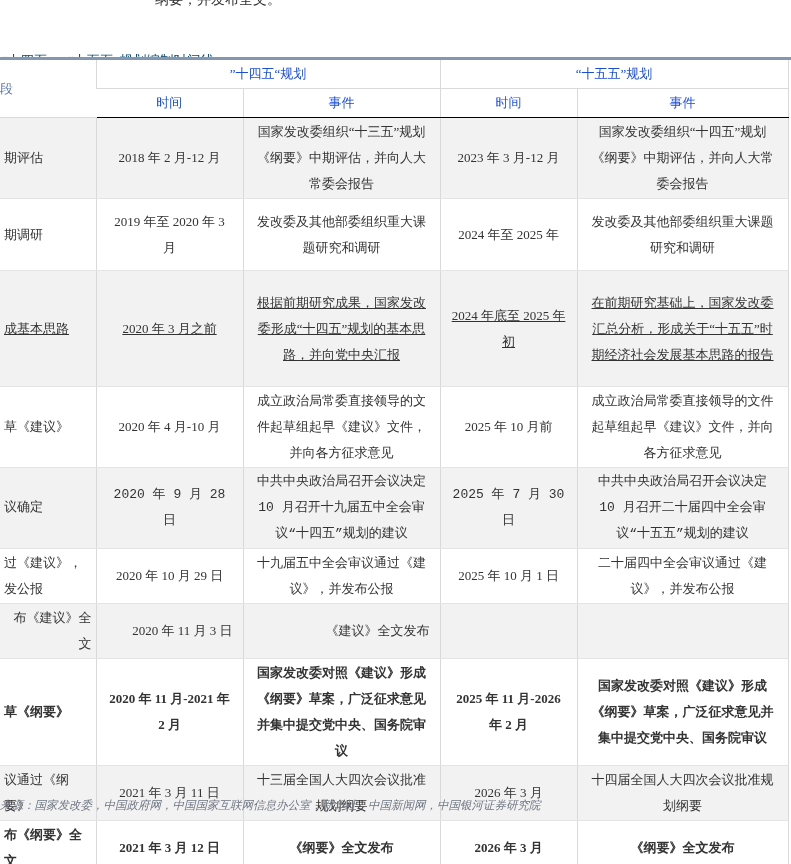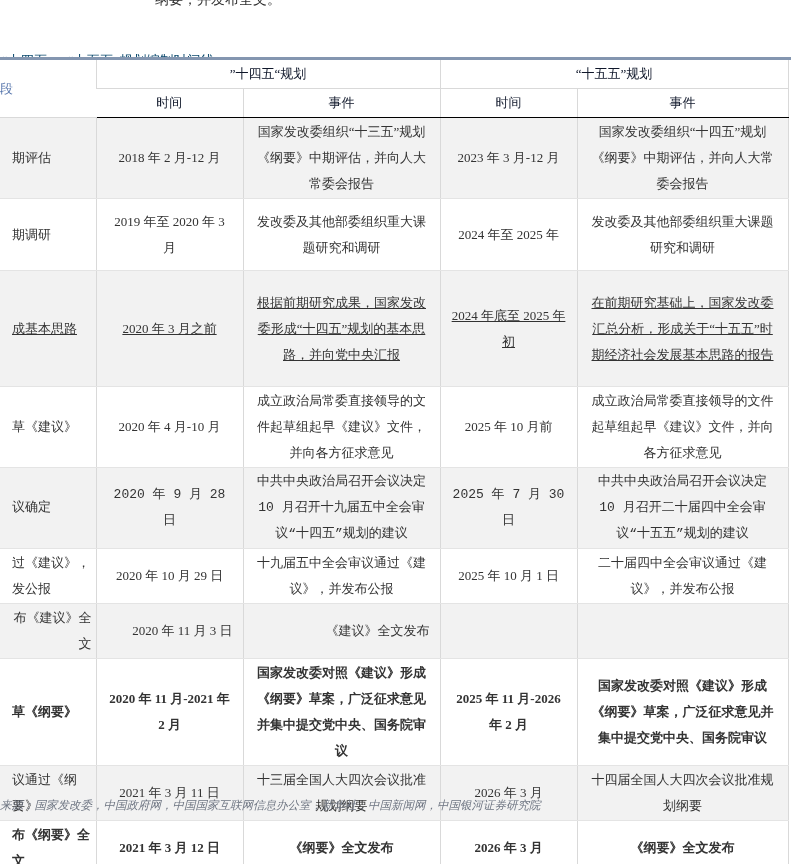--- a/index.html
+++ b/index.html
@@ -56,38 +56,38 @@
     line-height:26px;
     padding:1px 10px;
     text-align:center;
     vertical-align:middle;
     border-left:1px solid #d9d9d9;
     box-sizing:border-box;
   }
   th:first-child,td:first-child{border-left:none;}
   td:last-child,th:last-child{border-right:1px solid #d9d9d9;}
   thead th{
-    color:#0f172a;
+    color:#1d4ed8;
     background:#ffffff;
   }
   tr.group-row th{height:27px;border-bottom:1px solid #d9d9d9;}
   tr.sub-row th{height:24px;border-bottom:1px solid #000000;}
   th.stage-head{
     border-bottom:1px solid #8496b0;
     text-align:left;
     padding-left:0;
     color:#5b79ae;
   }
   tbody tr:nth-child(odd) td{background:#f2f2f2;}
   tbody tr:nth-child(even) td{background:#ffffff;}
   tbody td{border-bottom:1px solid #e4e4e4;}
   tbody tr:last-child td{border-bottom:none;font-weight:bold;}
   td.stage{
     text-align:left;
-    padding-left:12px;
+    padding-left:4px;
     padding-right:4px;
   }
   
   tr.r1 td{height:80px;margin-left:48px;}
   tr.r2 td{height:72px;margin-top:23px;}
   tr.r3 td{height:116px;text-decoration:underline;}
   tr.r4 td{height:80px;}
   tr.r5 td{height:79px;font-family:Liberation Mono, monospace;}
   tr.r6 td{height:50px;}
   tr.r7 td{height:45px;text-align:right;}

